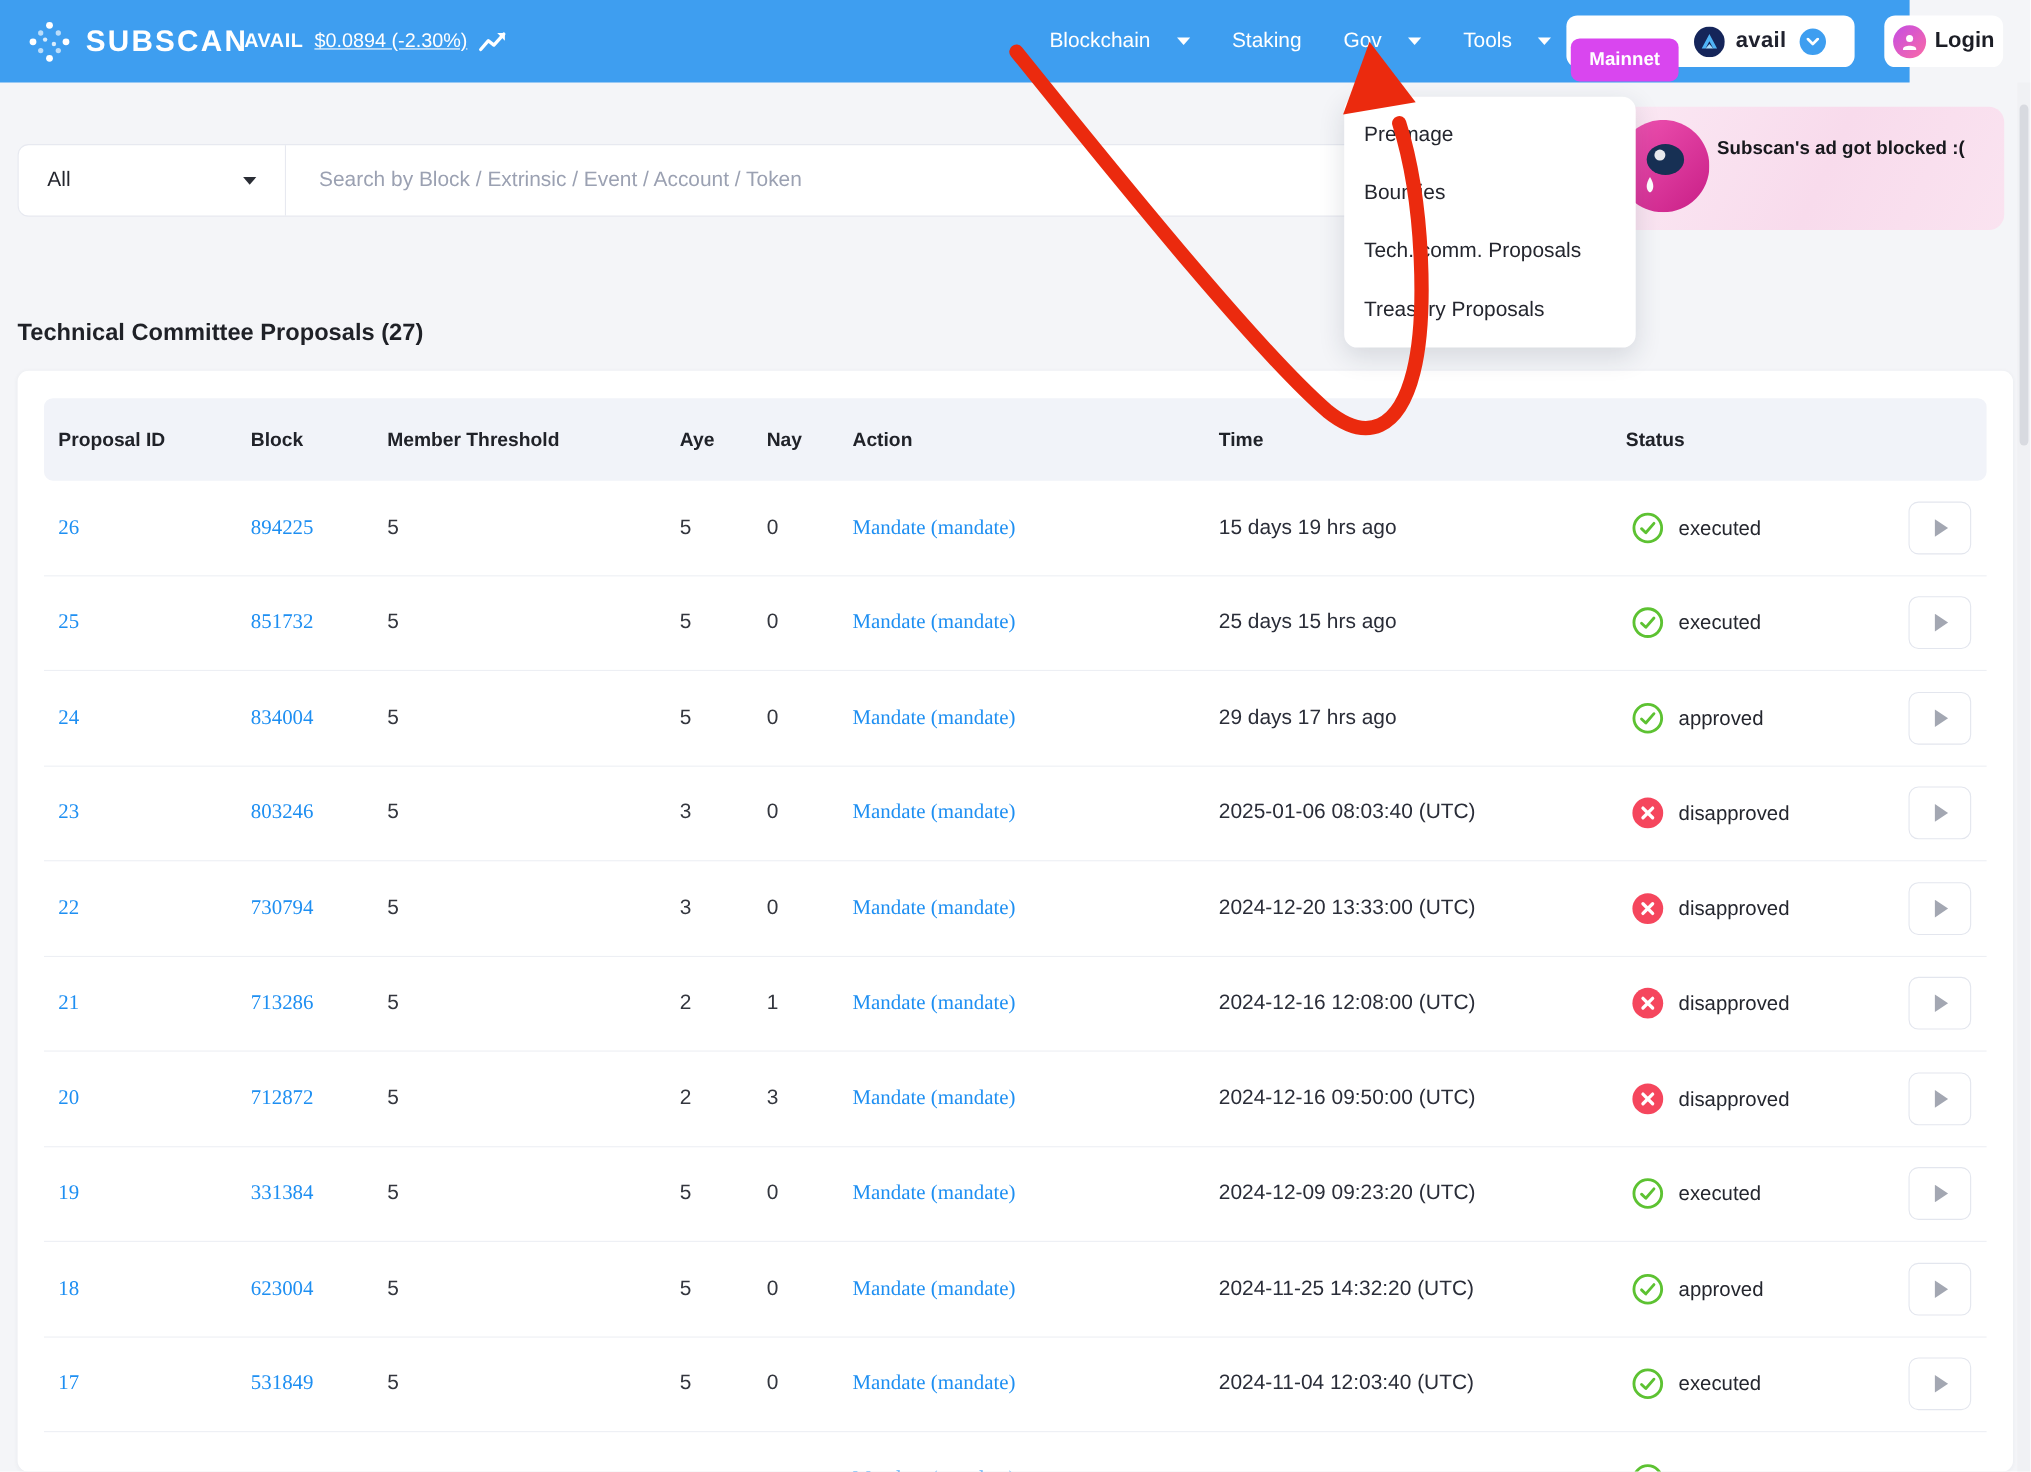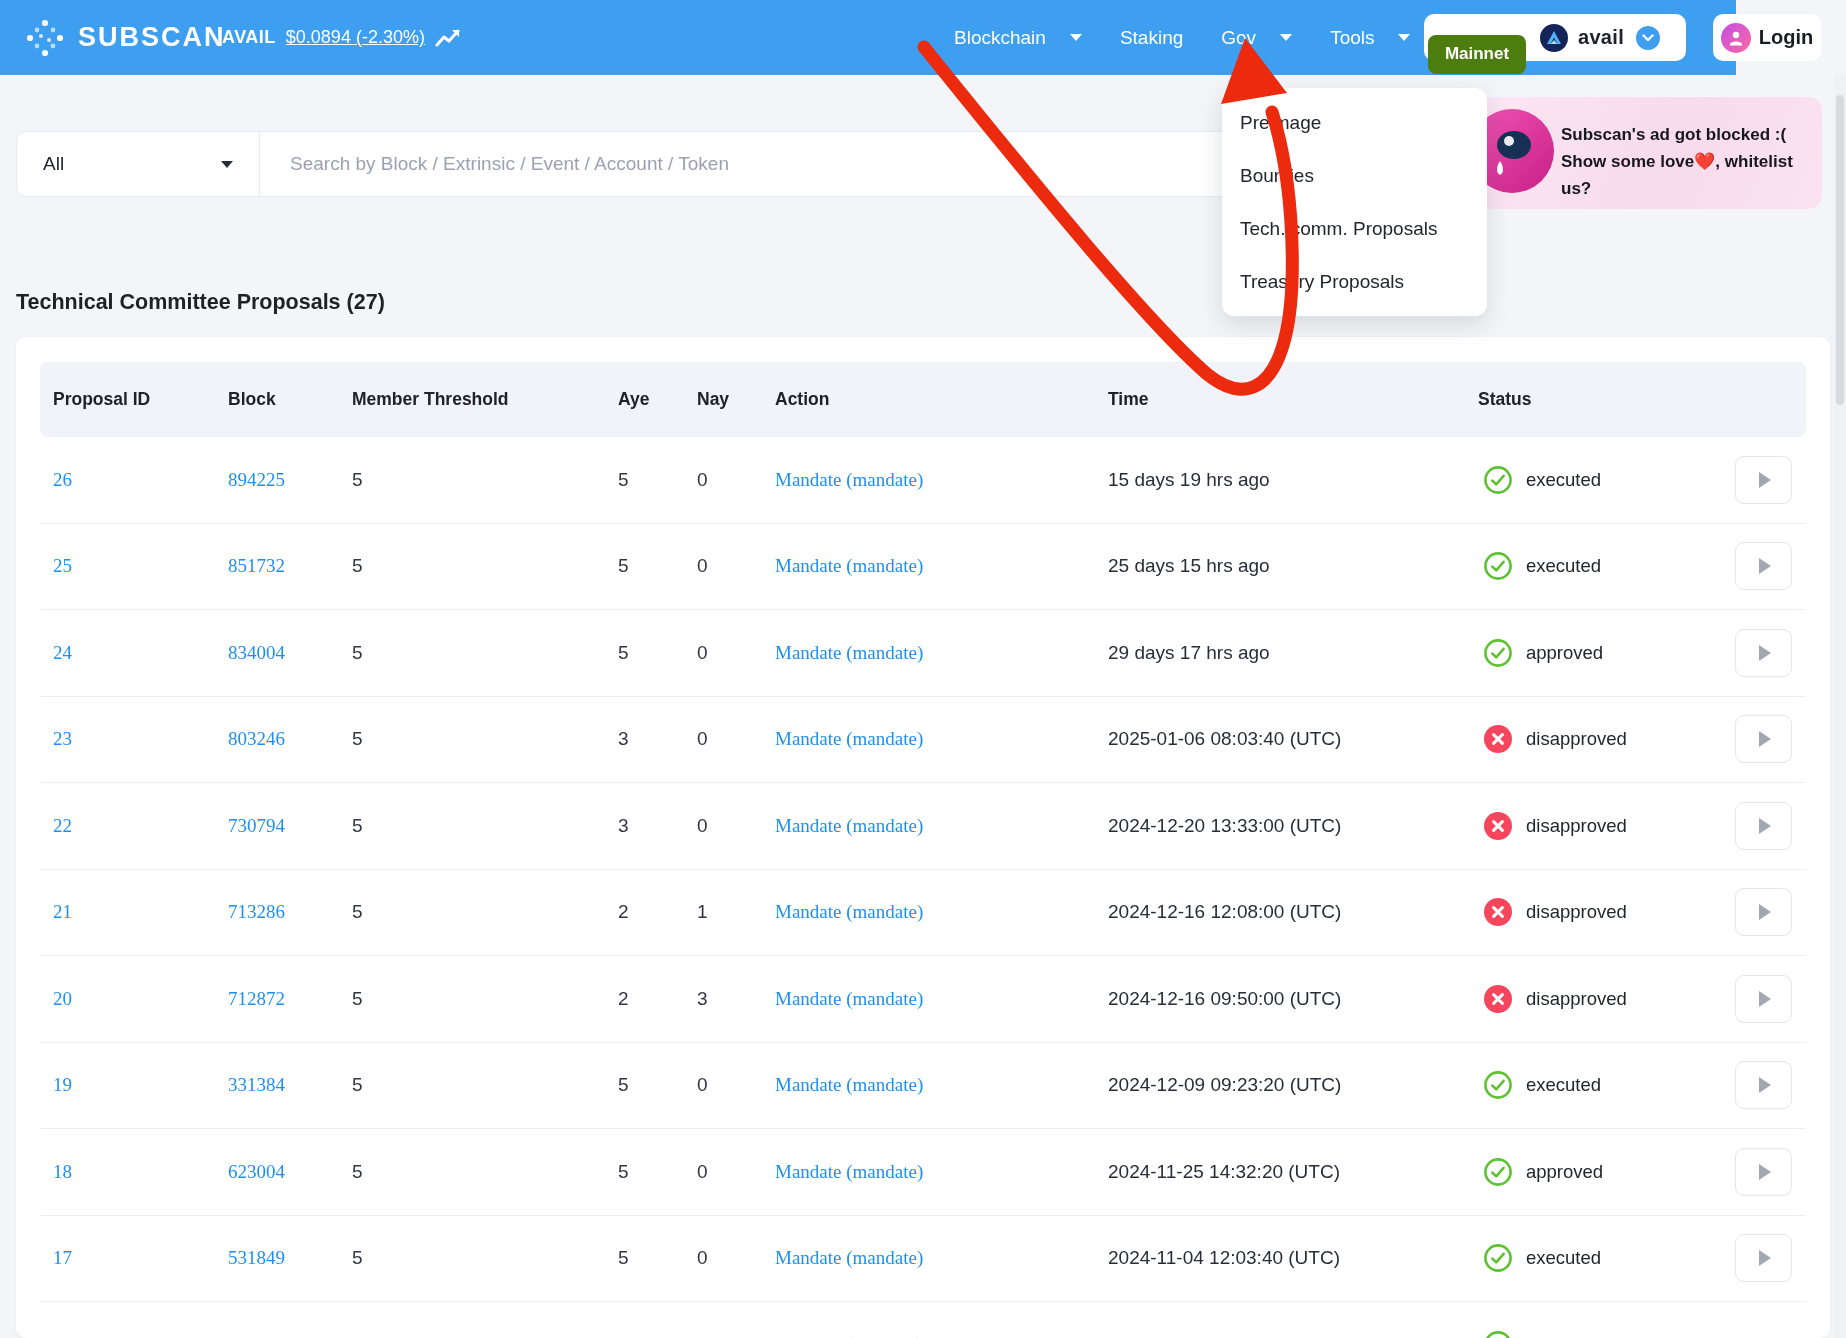--- a/index.html
+++ b/index.html
@@ -11,21 +11,21 @@
   .brand-wrap{position:absolute;left:24px;top:0;height:75px;display:flex;align-items:center;gap:12px;}
   .brand-text{color:#fff;font-size:27px;font-weight:700;letter-spacing:2px;}
   .price-wrap{position:absolute;left:222px;top:0;height:75px;display:flex;align-items:center;gap:10px;color:#fff;}
   .tok{font-weight:700;font-size:18px;letter-spacing:.5px;}
   .prc{font-size:18px;text-decoration:underline;}
   .main-nav{position:absolute;left:954px;top:0;height:75px;display:flex;align-items:center;gap:38px;}
   .nav-item{display:flex;align-items:center;gap:24px;color:#fff;font-size:19px;cursor:pointer;}
   .caret{width:0;height:0;border-left:6px solid transparent;border-right:6px solid transparent;border-top:7px solid #fff;}
   .net-pill{position:absolute;left:1424px;top:14px;width:262px;height:47px;background:#fff;border-radius:10px;
             display:flex;align-items:center;}
-  .net-btn{margin-left:4px;width:98px;height:39px;background:#4d7c0f;border-radius:8px;color:#fff;
+  .net-btn{margin-left:4px;width:98px;height:39px;background:#d946ef;border-radius:8px;color:#fff;
            font-size:17px;font-weight:700;display:flex;align-items:center;justify-content:center;margin-top:33px;}
   .net-name{margin-left:10px;font-size:20px;font-weight:800;color:#20222E;letter-spacing:.3px;}
   .net-chevron{margin-left:12px;width:24px;height:24px;border-radius:50%;background:#3E9EF0;
                display:flex;align-items:center;justify-content:center;}
   .login-btn{position:absolute;left:1713px;top:14px;width:108px;height:47px;background:#fff;border-radius:10px;
              display:flex;align-items:center;justify-content:center;gap:8px;}
   .login-av{width:30px;height:30px;border-radius:50%;background:linear-gradient(135deg,#C44DE4,#FB6AA5);
             display:flex;align-items:center;justify-content:center;}
   .login-txt{font-size:20px;font-weight:700;color:#1B1D25;}
 
@@ -177,21 +177,20 @@
             <stop offset="1" stop-color="#C81E86"></stop>
         </linearGradient>
       </defs>
       <circle cx="42" cy="42" r="42" fill="url(#adg)"></circle>
       <ellipse cx="44" cy="36" rx="17" ry="14" fill="#173054"></ellipse>
       <circle cx="39" cy="32" r="5" fill="#fff" opacity=".9"></circle>
       <path d="M30 52 C26 58 26 64 30 66 C34 64 34 58 30 52 Z" fill="#fff"></path>
     </svg>
     <div class="ad-text">
       <div>Subscan's ad got blocked :(</div>
-      <div>Show some love❤️, whitelist us?</div>
     </div>
   </div>
 
   <div class="gov-menu">
       <div class="menu-item">Preimage</div>
       <div class="menu-item">Bounties</div>
       <div class="menu-item">Tech. comm. Proposals</div>
       <div class="menu-item">Treasury Proposals</div>
     </div>
 

